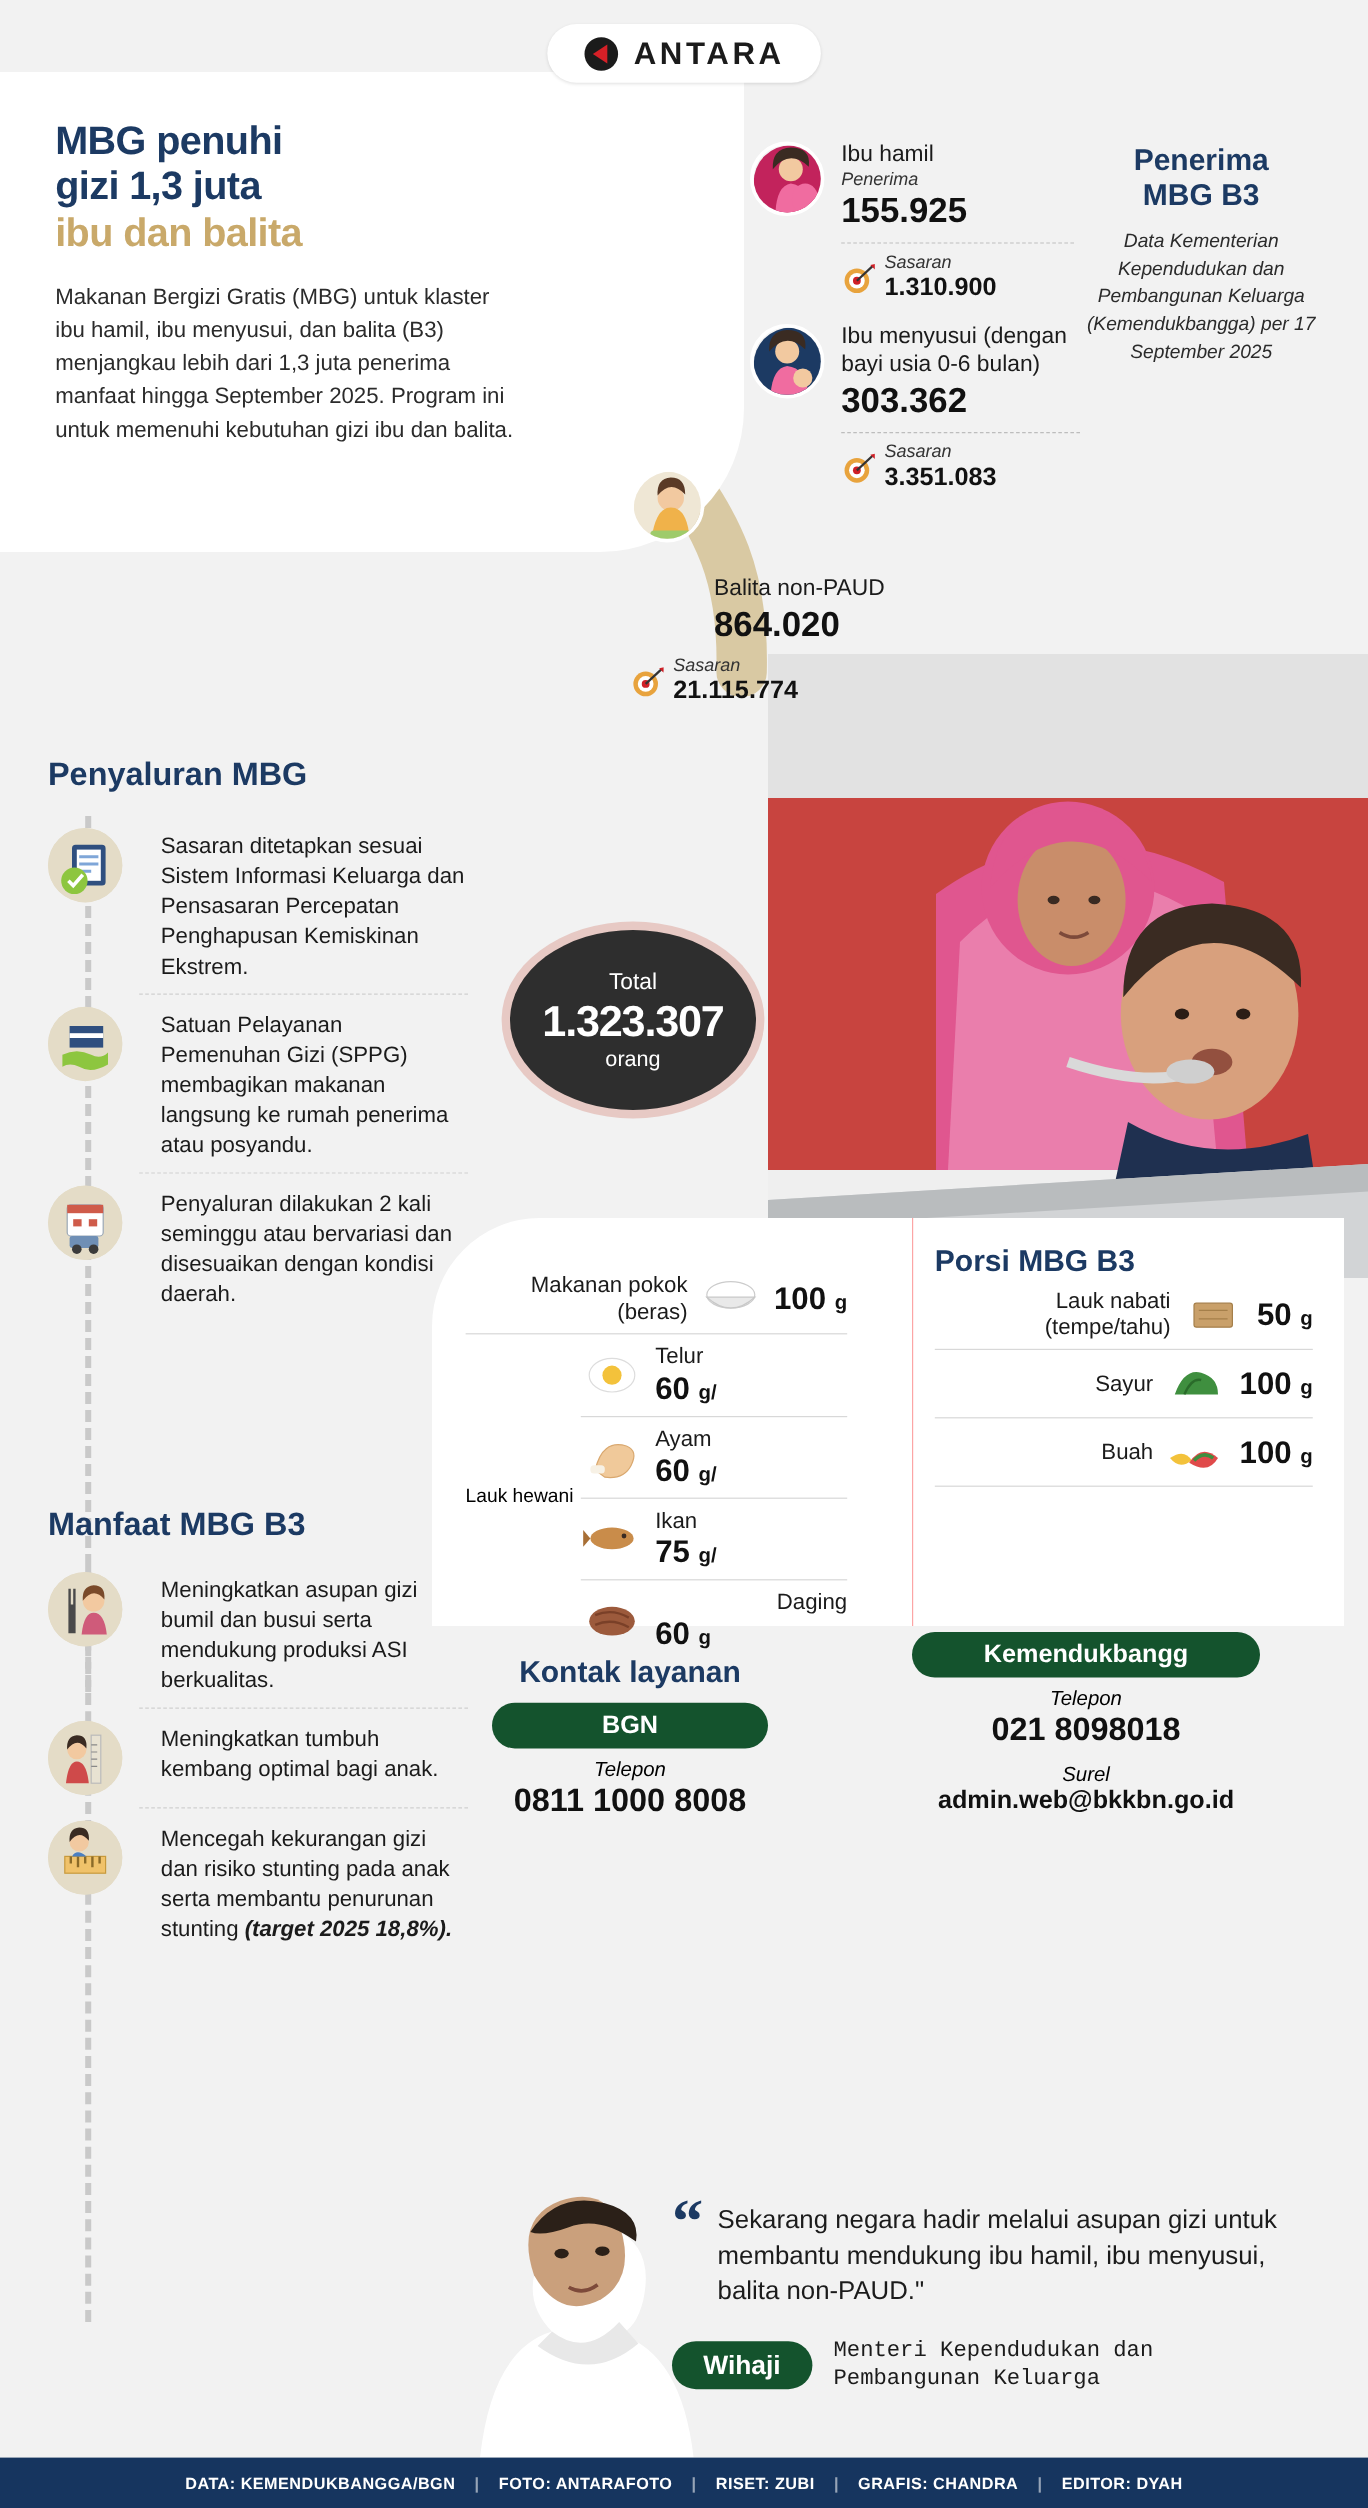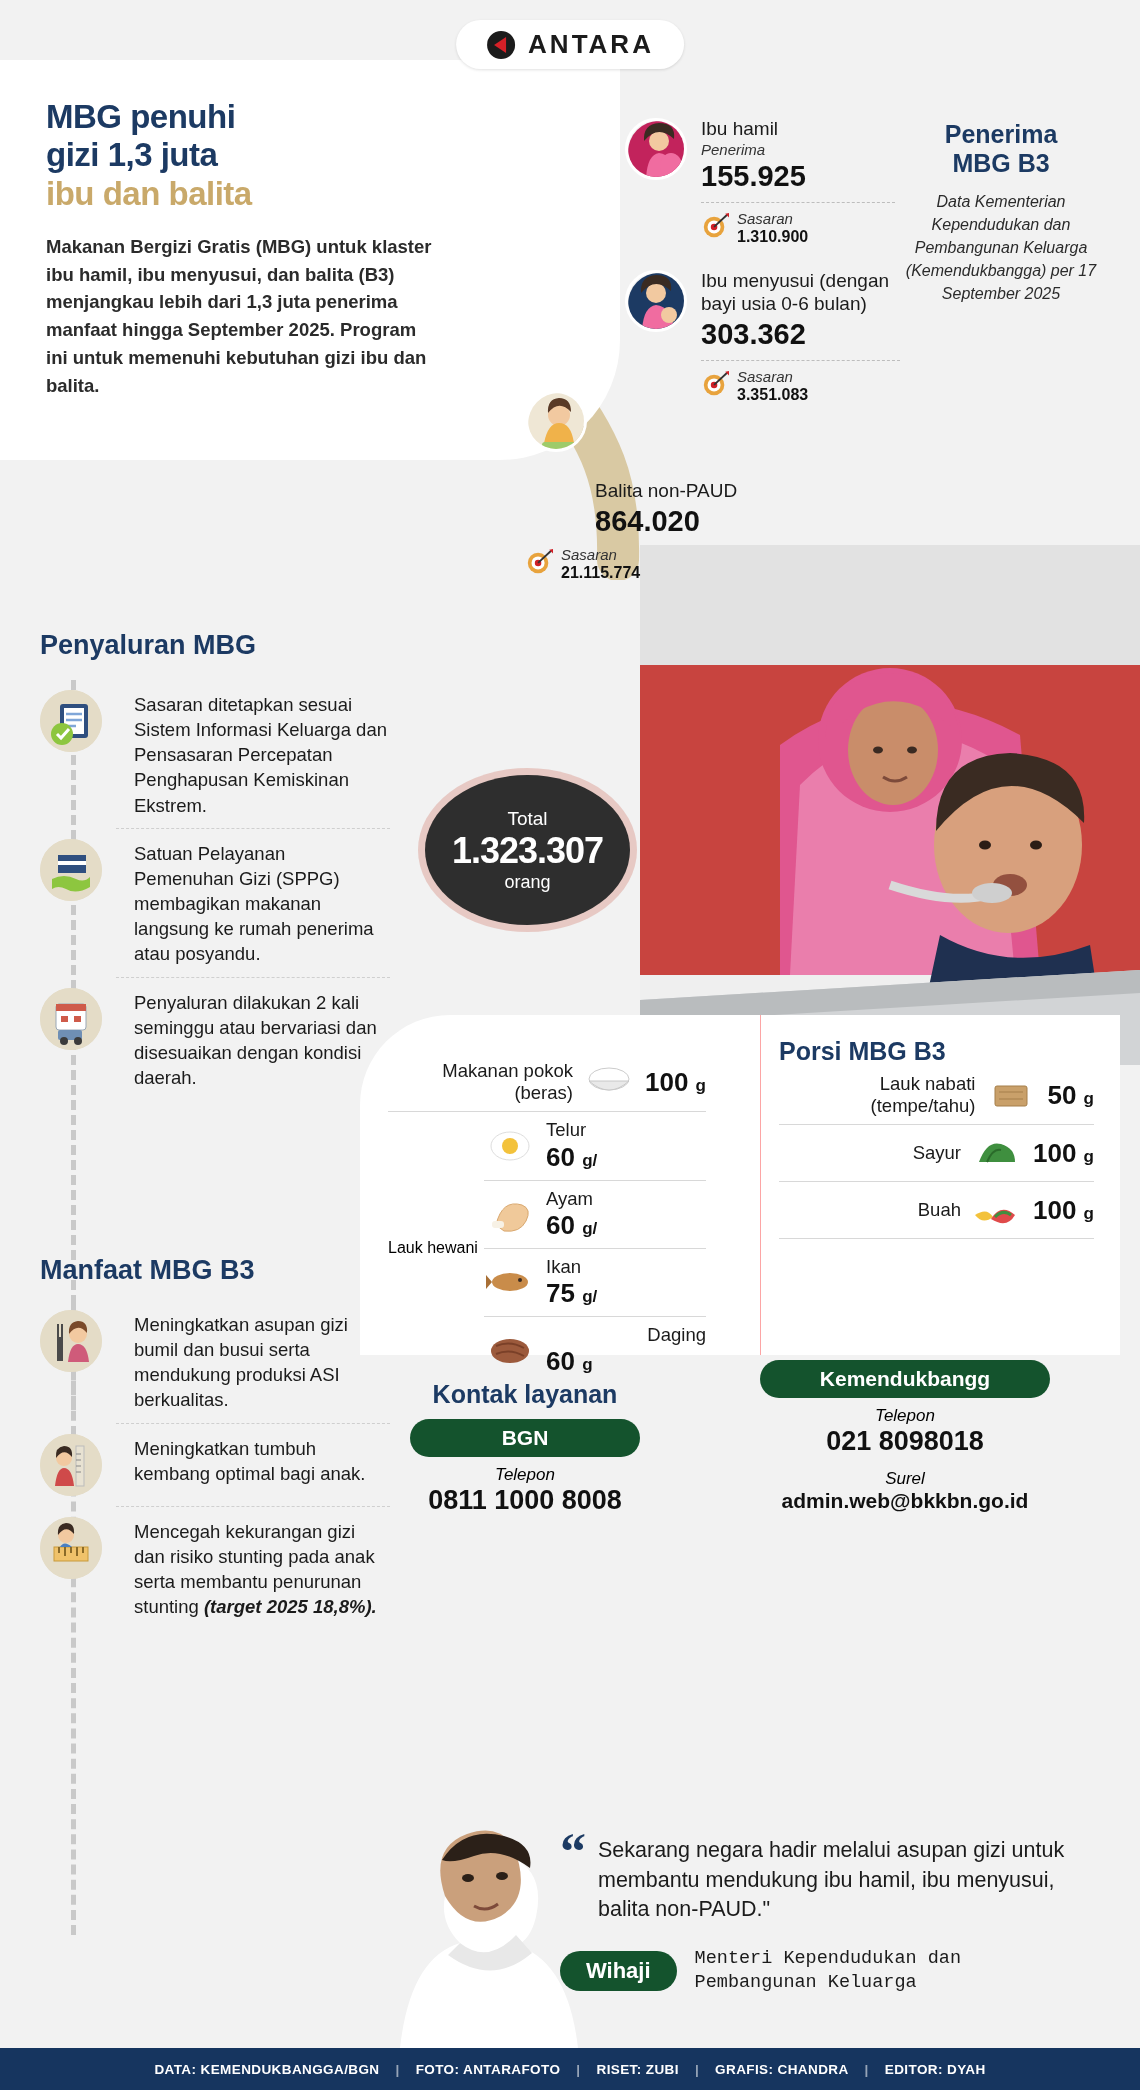--- a/index.html
+++ b/index.html
@@ -34,21 +34,20 @@
   }
   .hero-inner { padding: 38px 40px 0 46px; }
   .title {
     font-size: 33px; line-height: 1.16; font-weight: bold; color: #1c3a63;
     letter-spacing: -0.5px;
   }
   .title .tan { color: #c9a96a; }
   .lede {
     margin-top: 20px; font-size: 18.5px; line-height: 1.5; color: #2b2b2b;
     max-width: 390px;
-    font-weight: bold;
   }
 
   
   .right-head {
     position: absolute; top: 120px; right: 34px; width: 210px; text-align: center; z-index: 14;
   }
   .right-head h2 { font-size: 25px; color: #1c3a63; line-height: 1.15; font-weight: bold;}
   .right-head p { margin-top: 12px; font-size: 16px; font-style: italic; color: #2b2b2b; line-height: 1.45; }
 
   
@@ -63,22 +62,22 @@
   
   .stat { position: absolute; z-index: 16; }
   .stat .bubble {
     width: 62px; height: 62px; border-radius: 50%; overflow: hidden;
     position: absolute; left: 0; top: 0; border: 3px solid #fff;
   }
   .stat .txt { margin-left: 76px; }
   .stat .lbl { font-size: 19px; color: #1b1b1b; line-height: 1.2; }
   .stat .num { font-size: 29px; font-weight: bold; color: #111; margin-top: 2px; }
   .stat .sub-lbl { font-size: 15px; font-style: italic; color: #333; }
-  .stat .sub-num { font-size: 16px; font-weight: bold; color: #111; }
-  .sasaran-row { display: flex; align-items: center; gap: 8px; }
+  .stat .sub-num { font-size: 21px; font-weight: bold; color: #111; }
+  .sasaran-row { display: flex; align-items: flex-end; gap: 8px; }
   .hr-dash { border-top: 1px dashed #bdbdbd; margin: 9px 0 7px; }
 
   .total-circle {
     position: absolute; left: 425px; top: 775px; width: 205px; height: 150px;
     background: #2e2e2e; border-radius: 50%/50%;
     display: flex; flex-direction: column; align-items: center; justify-content: center;
     color: #fff; z-index: 20;
     box-shadow: 0 0 0 7px rgba(200,80,60,.25);
   }
   .total-circle .t1 { font-size: 19px; }

